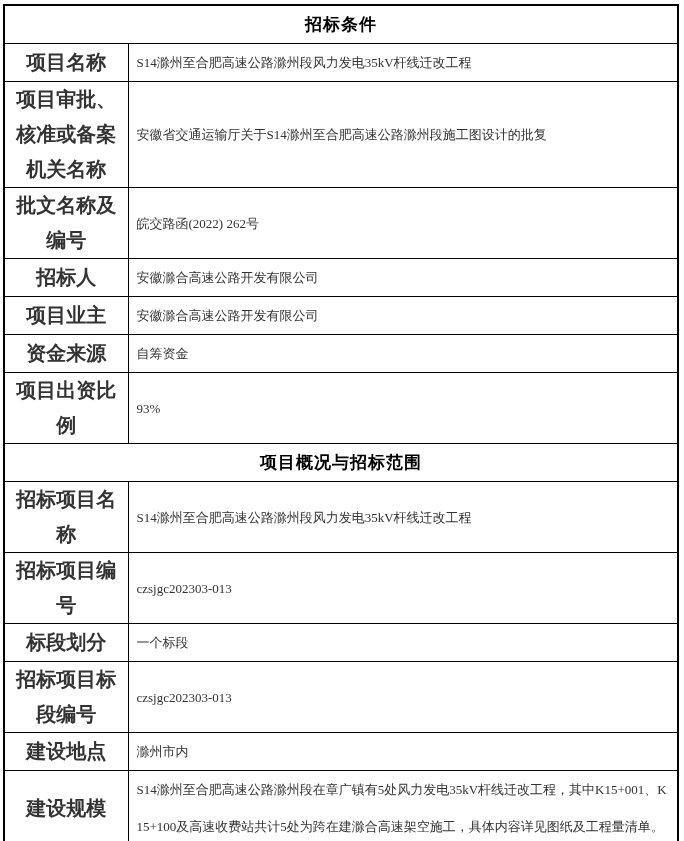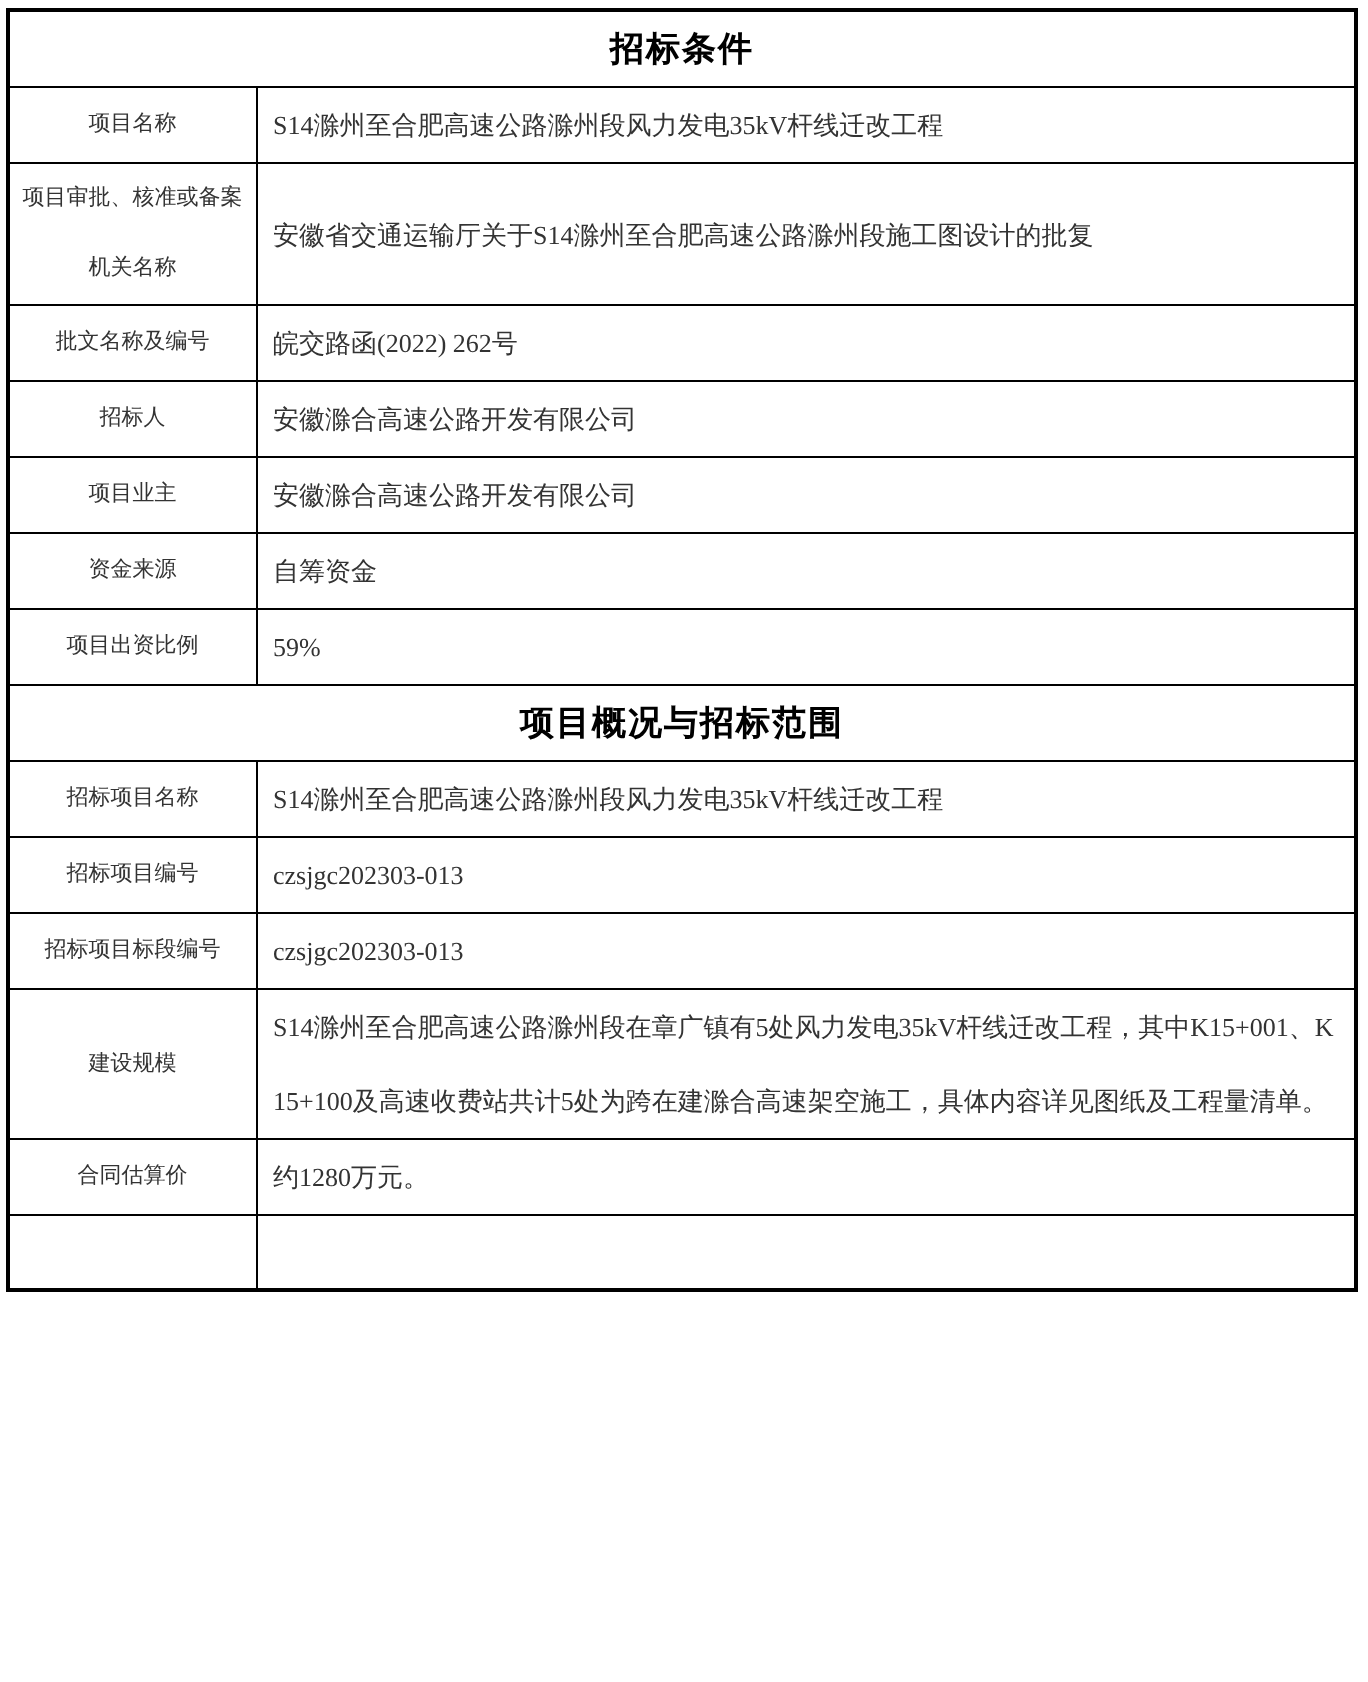--- a/index.html
+++ b/index.html
@@ -35,26 +35,27 @@
   th.section-title-cell {
     height: 37px;
     font-size: 17px;
     font-weight: bold;
     text-align: center;
     color: #000000;
     letter-spacing: 1px;
     padding: 0;
   }
   td.cell-label {
-    font-size: 11px;
+    font-size: 20px;
     color: #333333;
     text-align: center;
     line-height: 35px;
     padding: 0 2px;
     word-break: break-all;
+    font-weight: bold;
   }
   td.cell-value {
     font-size: 13px;
     color: #333333;
     text-align: left;
     line-height: 37px;
     padding: 0 10px 0 8px;
     word-break: break-all;
     height: 36px;
   }
@@ -91,36 +92,44 @@
         <tr>
           <td class="cell-label">项目业主</td>
           <td class="cell-value">安徽滁合高速公路开发有限公司</td>
         </tr>
         <tr>
           <td class="cell-label">资金来源</td>
           <td class="cell-value">自筹资金</td>
         </tr>
         <tr>
           <td class="cell-label">项目出资比例</td>
-          <td class="cell-value">59%</td>
+          <td class="cell-value">93%</td>
         </tr>
         <tr>
           <th colspan="2" class="section-title-cell">项目概况与招标范围</th>
         </tr>
         <tr>
           <td class="cell-label">招标项目名称</td>
           <td class="cell-value">S14滁州至合肥高速公路滁州段风力发电35kV杆线迁改工程</td>
         </tr>
         <tr>
           <td class="cell-label">招标项目编号</td>
           <td class="cell-value">czsjgc202303-013</td>
         </tr>
         <tr>
+          <td class="cell-label">标段划分</td>
+          <td class="cell-value">一个标段</td>
+        </tr>
+        <tr>
           <td class="cell-label">招标项目标段编号</td>
           <td class="cell-value">czsjgc202303-013</td>
+        </tr>
+        <tr>
+          <td class="cell-label">建设地点</td>
+          <td class="cell-value">滁州市内</td>
         </tr>
         <tr>
           <td class="cell-label">建设规模</td>
           <td class="cell-value">S14滁州至合肥高速公路滁州段在章广镇有5处风力发电35kV杆线迁改工程，其中K15+001、K15+100及高速收费站共计5处为跨在建滁合高速架空施工，具体内容详见图纸及工程量清单。</td>
         </tr>
         <tr>
           <td class="cell-label">合同估算价</td>
           <td class="cell-value">约1280万元。</td>
         </tr>
         <tr>

